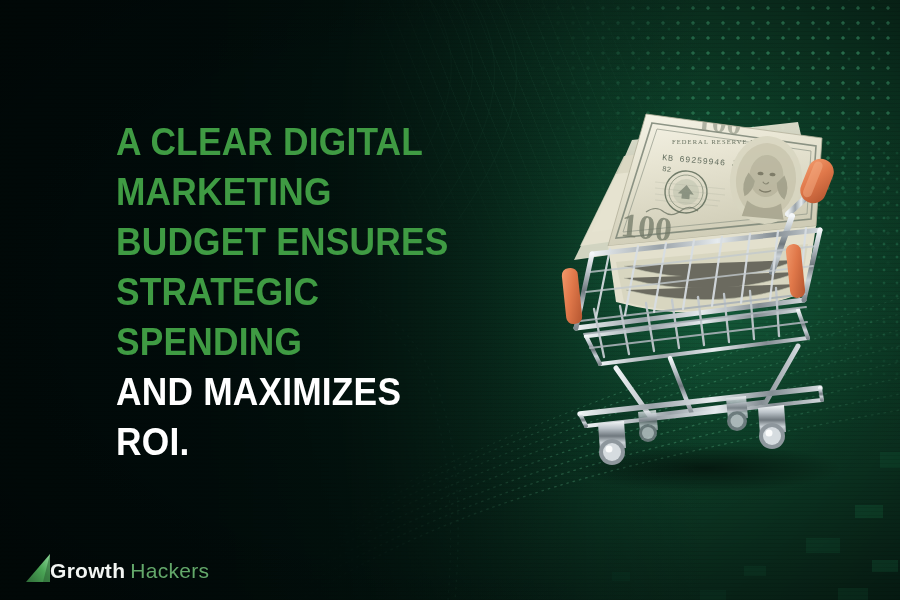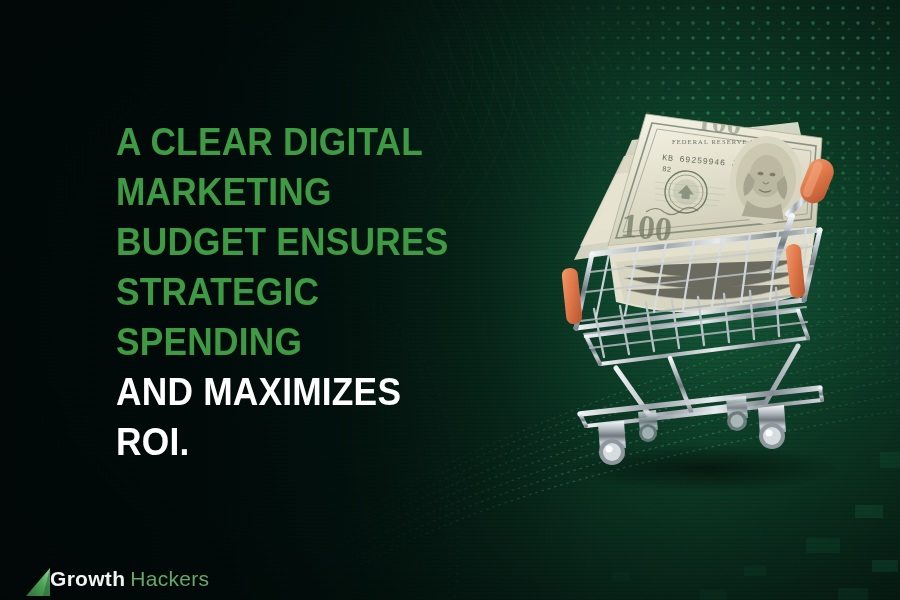--- a/index.html
+++ b/index.html
@@ -125,23 +125,24 @@
     top: 96px;
     width: 360px;
     height: 400px;
     z-index: 20;
   }
 
   
   .logo {
     position: absolute;
     left: 26px;
-    bottom: 0;
+    bottom: 16px;
     z-index: 40;
     display: flex;
+    align-items: flex-end;
     height: 34px;
   }
   .logo-mark { width: 30px; height: 32px; margin-right: -6px; }
   .logo-text {
     font-size: 21px;
     font-weight: 700;
     letter-spacing: 0.3px;
     line-height: 26px;
     white-space: nowrap;
   }

